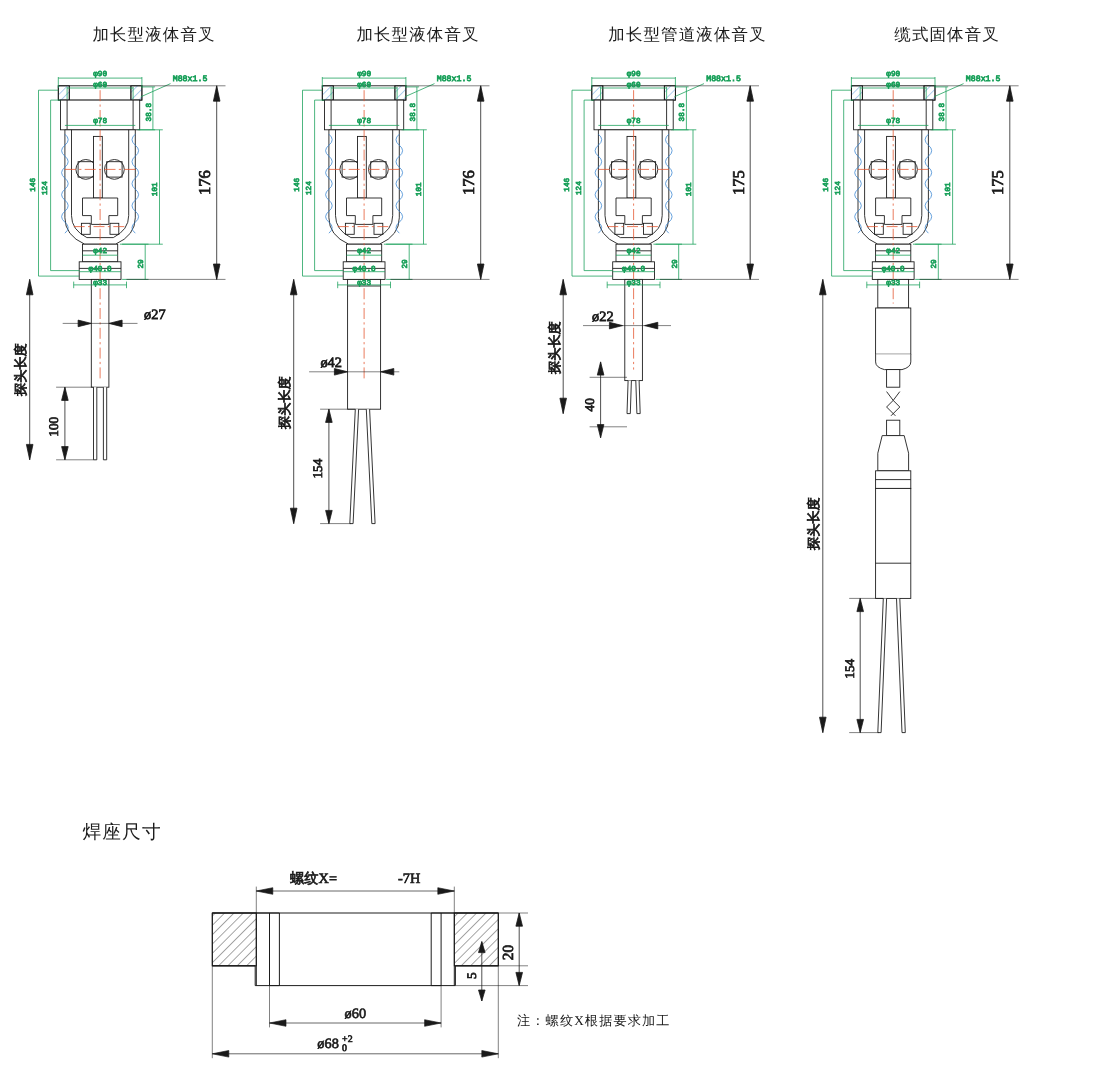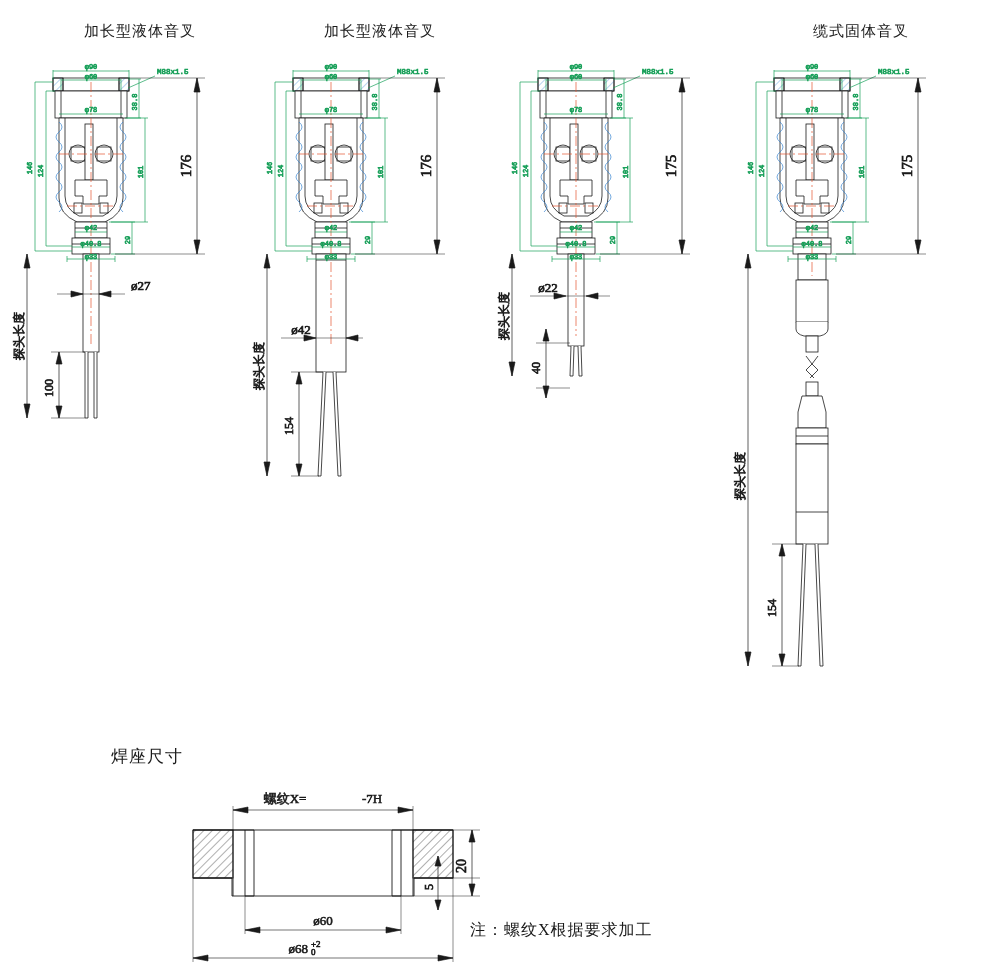--- a/index.html
+++ b/index.html
@@ -1,22 +1,22 @@
 <!DOCTYPE html>
 <html><head>
 <meta charset="utf-8">
 <style>
   html,body{margin:0;padding:0;background:#ffffff;}
   body{width:1000px;height:977px;position:relative;font-family:"Liberation Sans",sans-serif;color:#111;overflow:hidden;}
   .fig{position:absolute;top:0;width:250px;height:700px;}
   .title{position:absolute;top:22px;left:0;width:250px;text-align:center;font-family:Liberation Serif, serif;font-size:15px;color:#1a1a1a;letter-spacing:1px;white-space:nowrap;}
   .svgwrap{position:absolute;top:46px;left:0;width:250px;height:650px;}
   svg{display:block;overflow:visible;}
-  .bottom-title{position:absolute;left:75px;top:745px;font-family:"Liberation Serif",serif;font-size:17px;color:#1a1a1a;letter-spacing:1px;margin-left:36px;}
-  .note{position:absolute;left:470px;top:920px;font-family:"Liberation Serif",serif;font-size:16px;color:#1a1a1a;letter-spacing:1px;}
+  .bottom-title{position:absolute;left:75px;top:745px;font-family:"Liberation Serif",serif;font-size:17px;color:#1a1a1a;letter-spacing:1px;}
+  .note{position:absolute;left:470px;top:920px;font-family:"Liberation Serif",serif;font-size:12px;color:#1a1a1a;letter-spacing:1px;}
   .weldwrap{position:absolute;left:60px;top:770px;width:480px;height:200px;}
 </style>
 </head>
 <body>
 
 <div class="fig" style="left:15px;">
   <div class="title">加长型液体音叉</div>
   <div class="svgwrap">
     <svg width="250" height="650" viewBox="0 0 250 650">
       <defs>
@@ -263,20 +263,21 @@
         <line x1="44" y1="326" x2="44" y2="430"></line>
         <polygon points="44,326 41,338 47,338"></polygon>
           <polygon points="44,430 41,418 47,418"></polygon>
         <text x="38" y="380" text-anchor="middle" transform="rotate(-90 38 380)" font-size="12">154</text>
       </g>
     </svg>
   </div>
 </div>
 
 <div class="fig" style="left:500px;">
+  <div class="title">加长型管道液体音叉</div>
   <div class="svgwrap">
     <svg width="250" height="650" viewBox="0 0 250 650">
       <defs>
         <pattern id="hatch3" width="5" height="5" patternTransform="rotate(45)" patternUnits="userSpaceOnUse">
           <line x1="0" y1="0" x2="0" y2="5" stroke="#2f7fd0" stroke-width="0.7"></line>
         </pattern>
       </defs>
       <g stroke="#1a1a1a" fill="none" stroke-width="0.8">
         <rect x="38" y="32" width="76" height="13" fill="#ffffff"></rect>
         <rect x="38" y="32" width="10" height="13" fill="url(#hatch3)"></rect>

